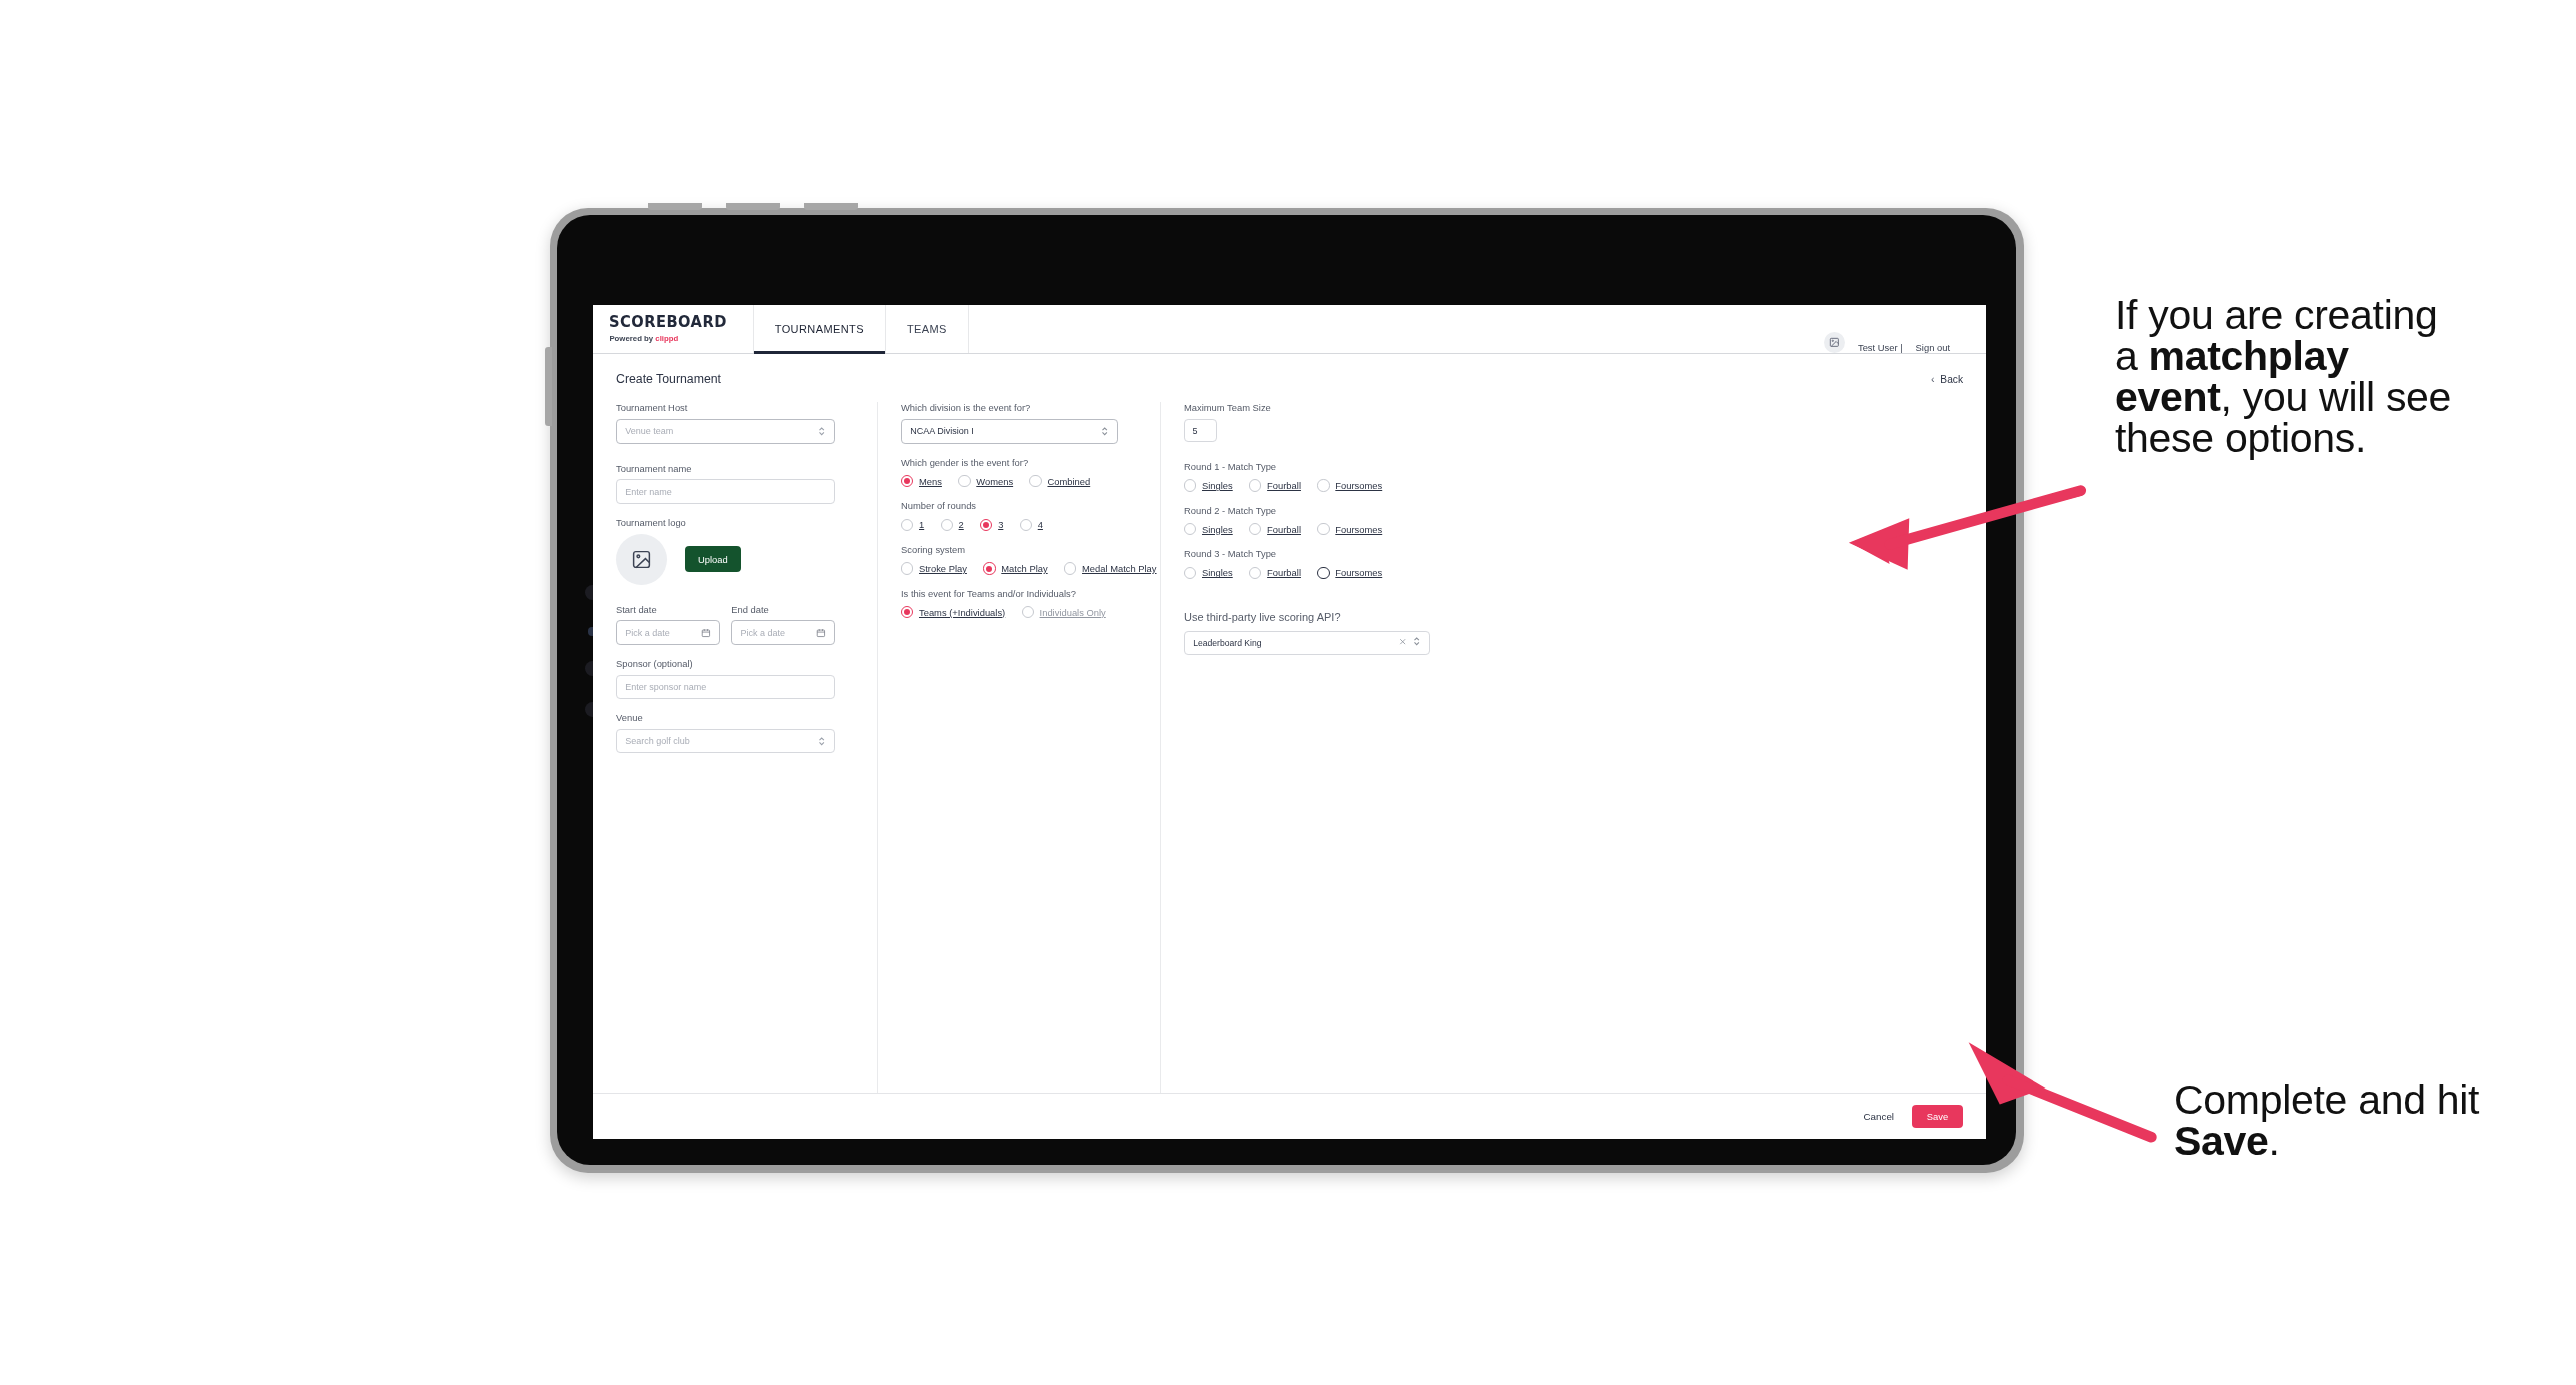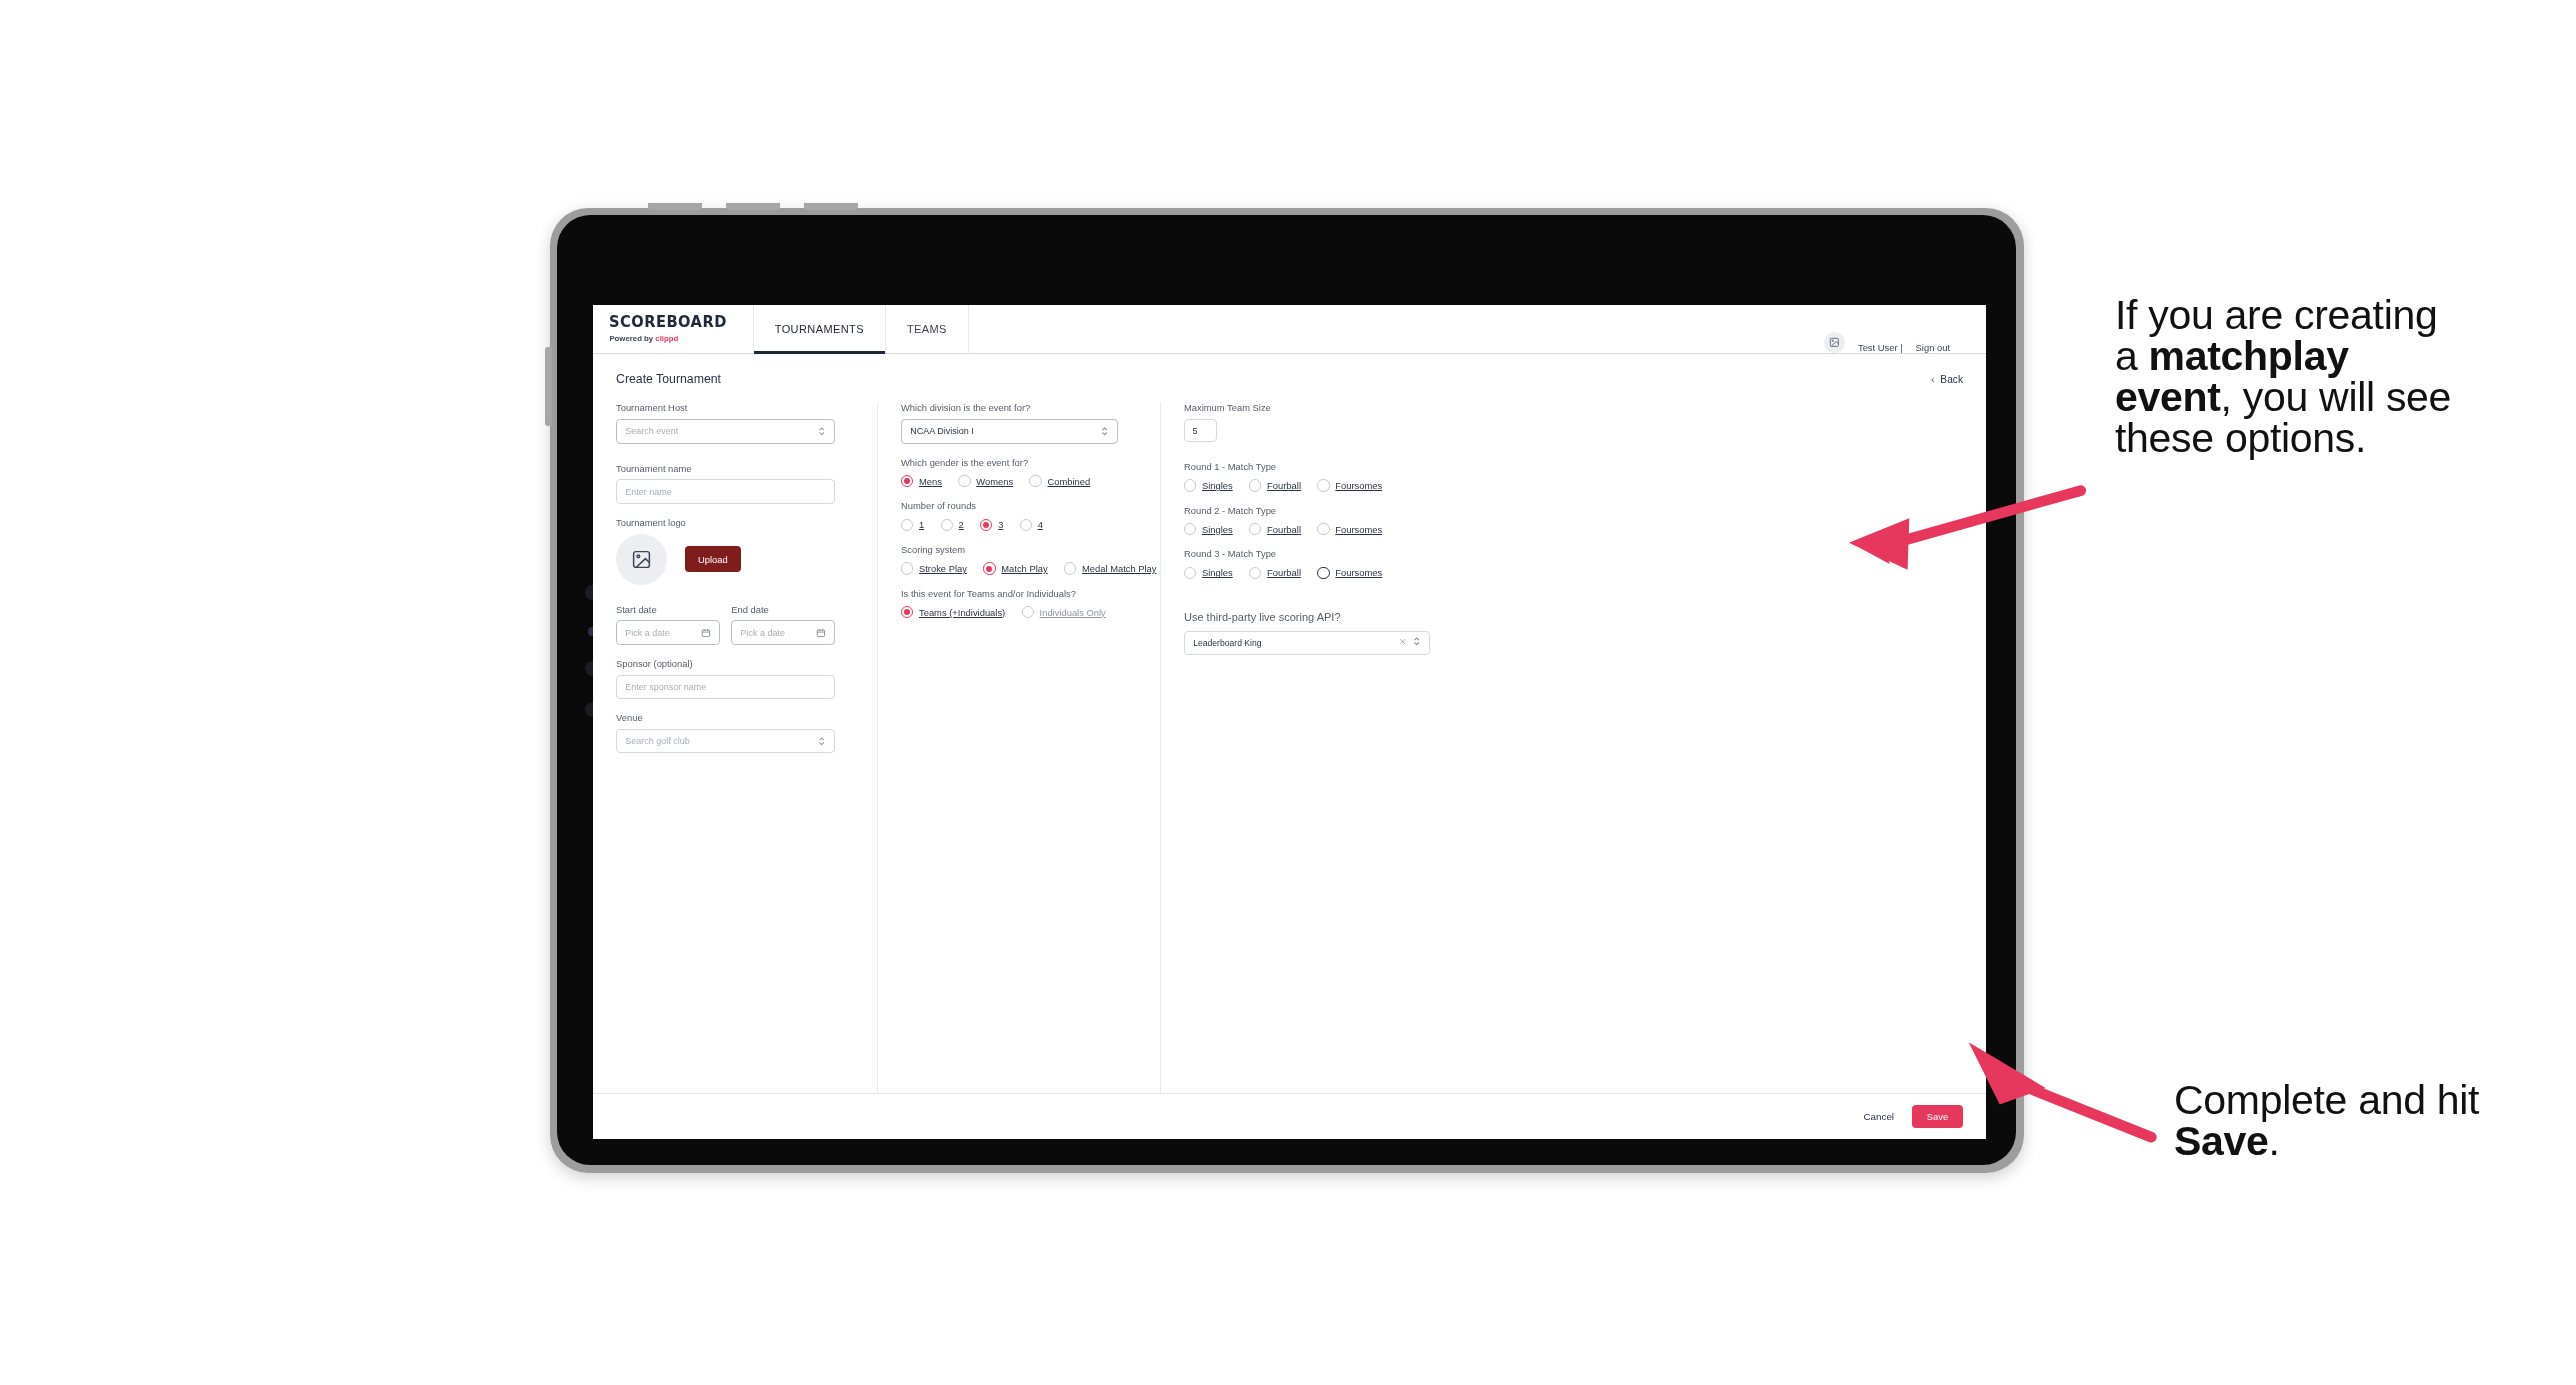--- a/index.html
+++ b/index.html
@@ -120,21 +120,21 @@
   .gap-lg { height: 19px; }
   .gap-md { height: 13px; }
 
   
   #logo-row { display:flex; align-items:center; gap: 18px; margin-top: 3.3px; }
   #logo-circle {
     width: 51px; height: 51px; border-radius: 50%;
     background: #eceef1; display:flex; align-items:center; justify-content:center;
   }
   #upload-btn {
-    background:#7f1d1d; color:#fff; font-size: 9.4px;
+    background:#14532d; color:#fff; font-size: 9.4px;
     padding: 7.4px 13px; border-radius: 4.1px; cursor:pointer;
   }
 
   
   .radio-row { display:flex; align-items:center; gap: 5.7px; flex-wrap: nowrap; }
   .radio-item { display:flex; align-items:center; gap: 5.7px; margin-right: 10.7px; cursor:pointer; }
   .radio-item:last-child { margin-right: 0; }
   .rd {
     width: 12.3px; height: 12.3px; border-radius: 50%;
     border: 1.3px solid #c6c9cf; background:#fff;
@@ -230,21 +230,21 @@
         <span id="back-chev">‹</span>
         <span>Back</span>
       </div>
     </div>
 
     <div id="body-cols">
 
       <div class="col" id="col-left">
         <label class="fld-label">Tournament Host</label>
         <div class="input">
-          <span class="ph">Search event</span>
+          <span class="ph">Venue team</span>
           <span class="tail">
             <svg width="7.4" height="10.7" viewBox="0 0 10 14" fill="none" stroke="#9aa0aa" stroke-width="1.4">
                 <path d="M2 5.5L5 2.5l3 3"></path>
                 <path d="M2 8.5l3 3 3-3"></path>
               </svg>
           </span>
         </div>
 
         <div class="gap-lg"></div>
 

